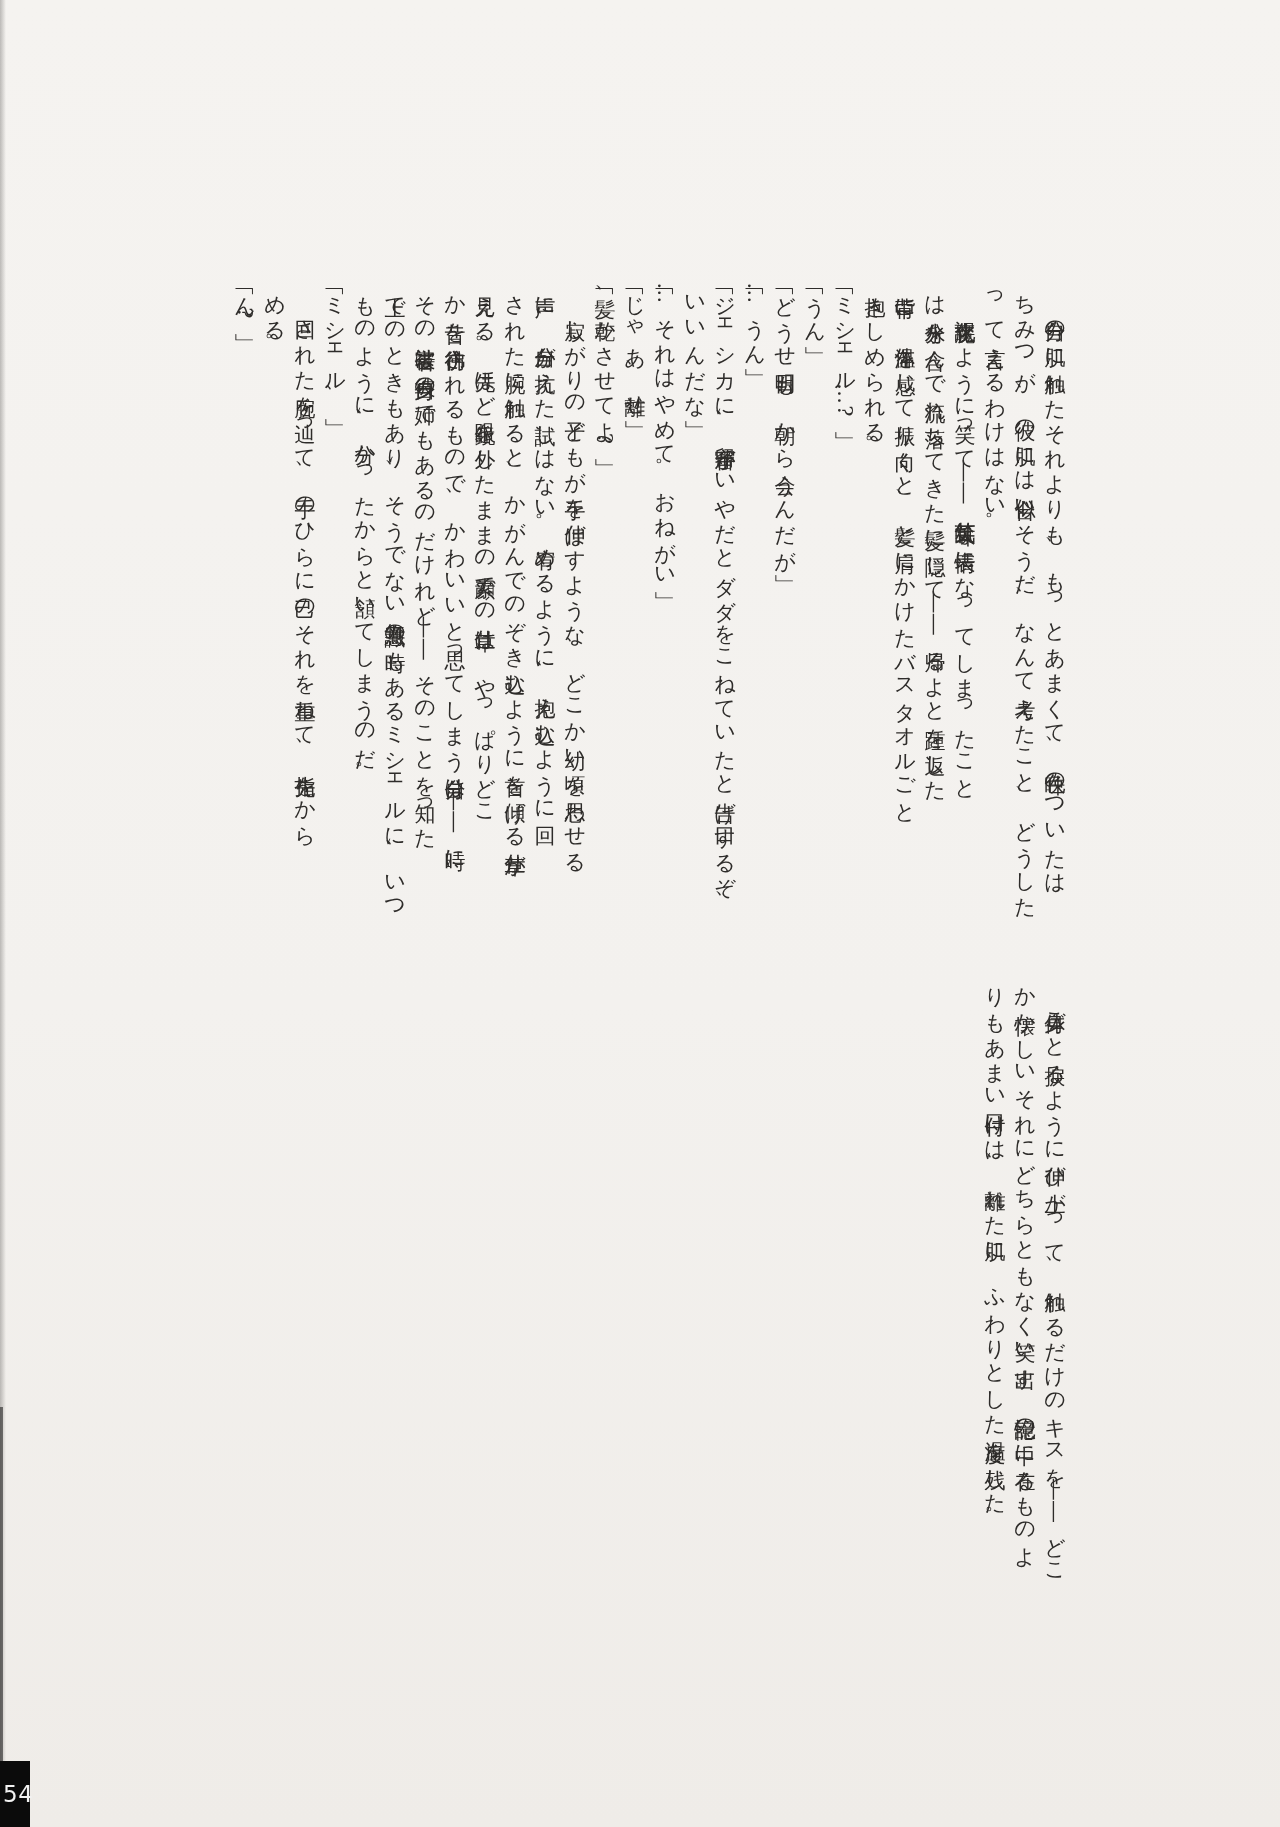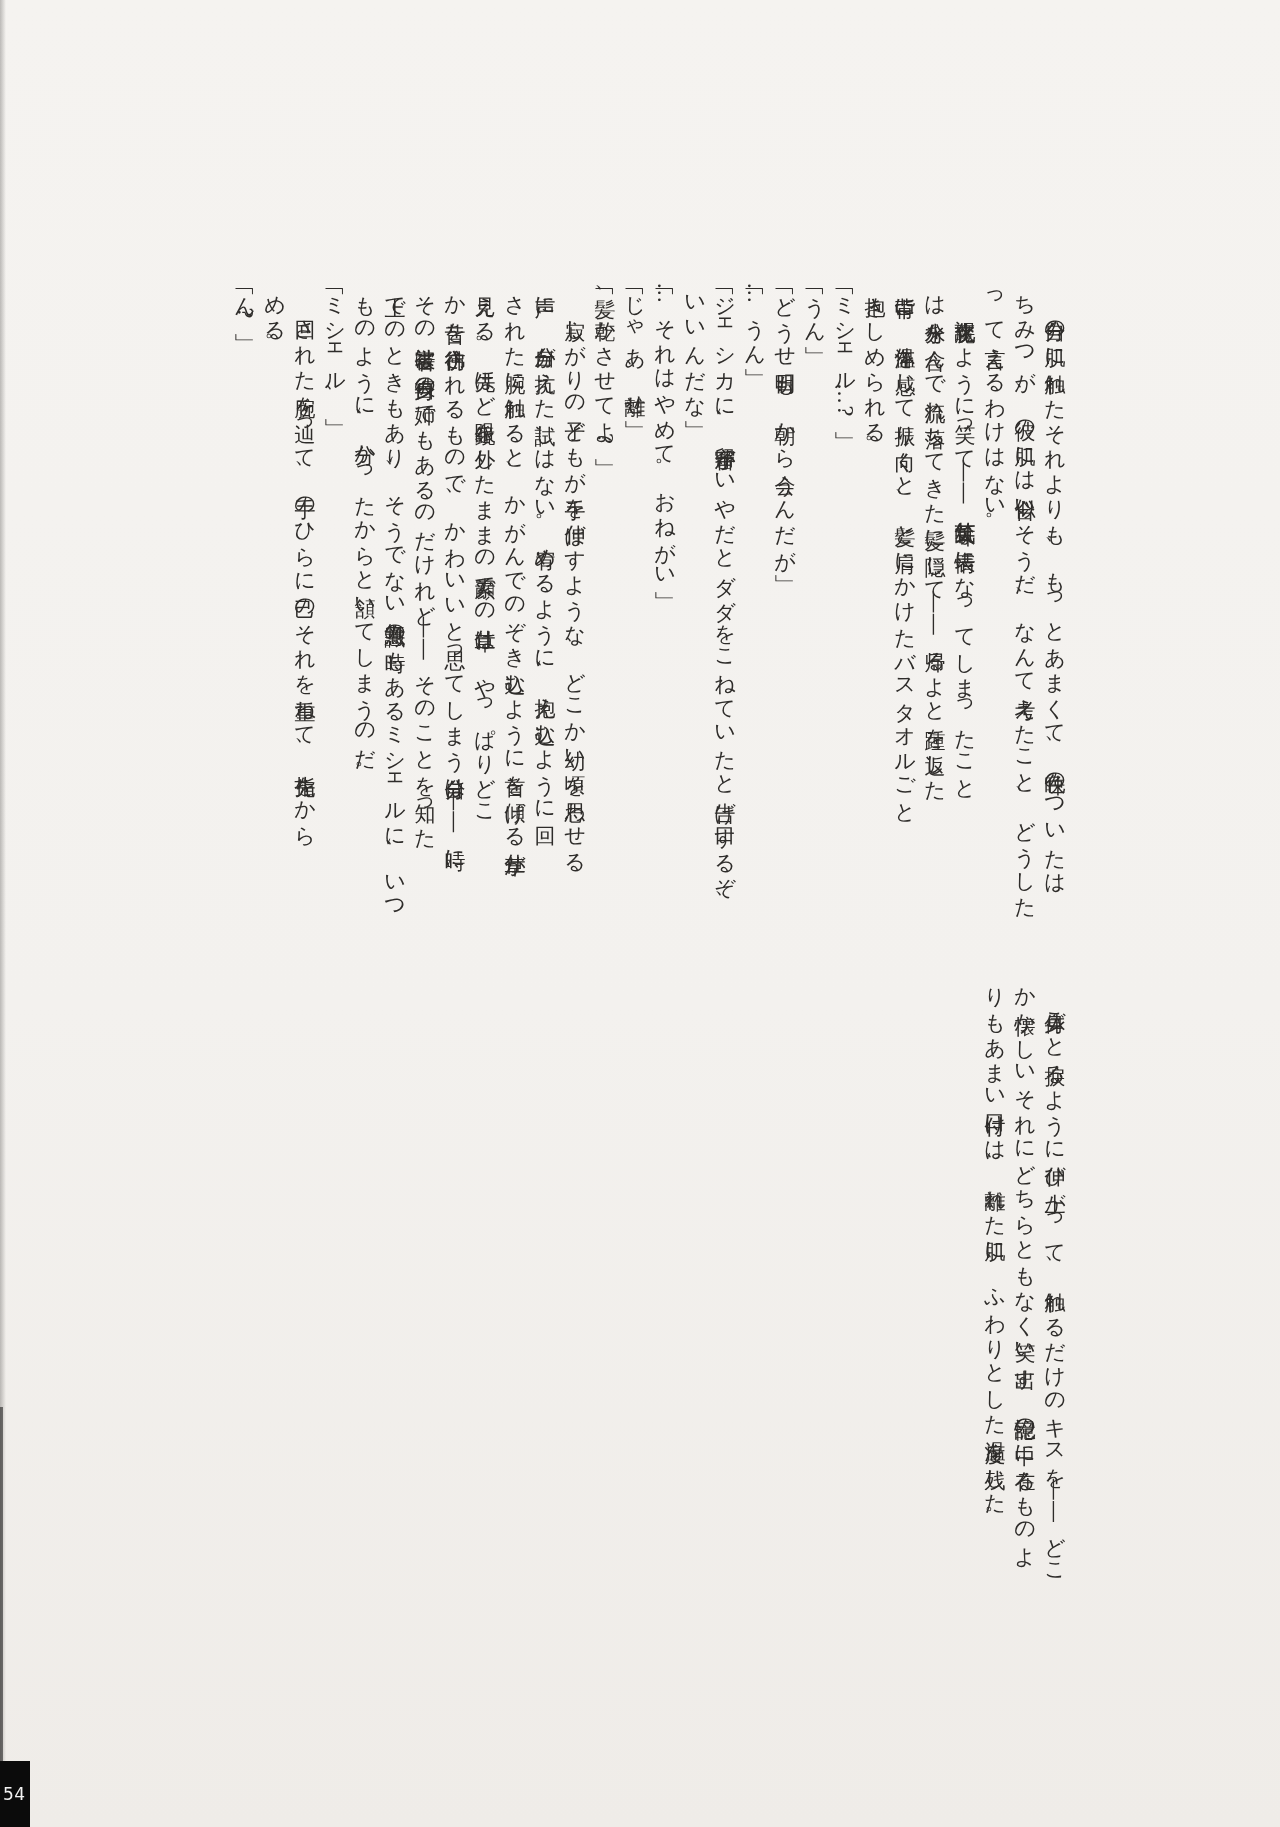--- a/index.html
+++ b/index.html
@@ -44,21 +44,21 @@
   .pagenum-badge {
     position:absolute; left:0; bottom:0;
     width:30px; height:66px;
     background:#0b0b0b;
     display:flex; align-items:center; justify-content:flex-start;
     padding-left:3px; box-sizing:border-box;
   }
   .pagenum-badge span {
     color:#f2f2f2;
     font-family:"DejaVu Sans", sans-serif;
-    font-size:17px;
+    font-size:23px;
     letter-spacing:0.5px;
   }
 </style>
 </head>
 <body>
 
 <div class="page">
   <div class="dan" id="dan1">
       <div class="col indent">自分の肌に触れたそれよりも、もっとあまくて、色味のついたは</div>
       <div class="col">ちみつが、彼の肌には似合いそうだ、なんて考えたこと、どうした</div>

